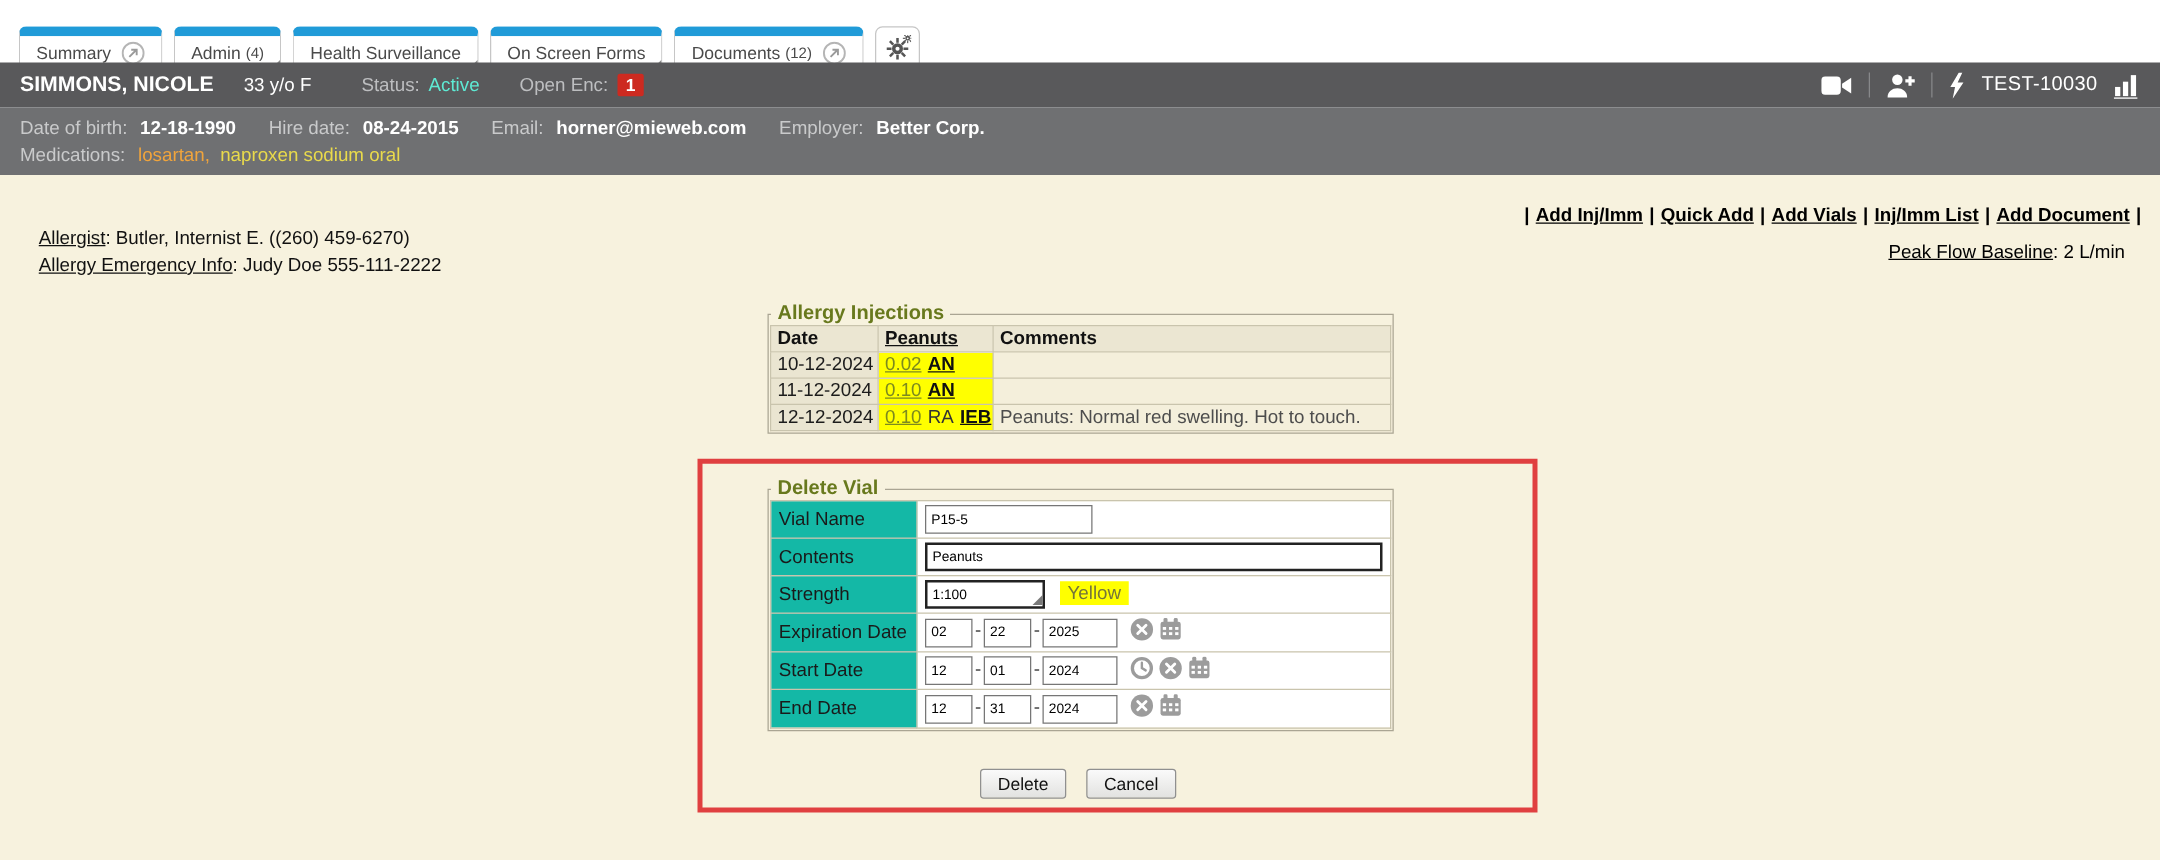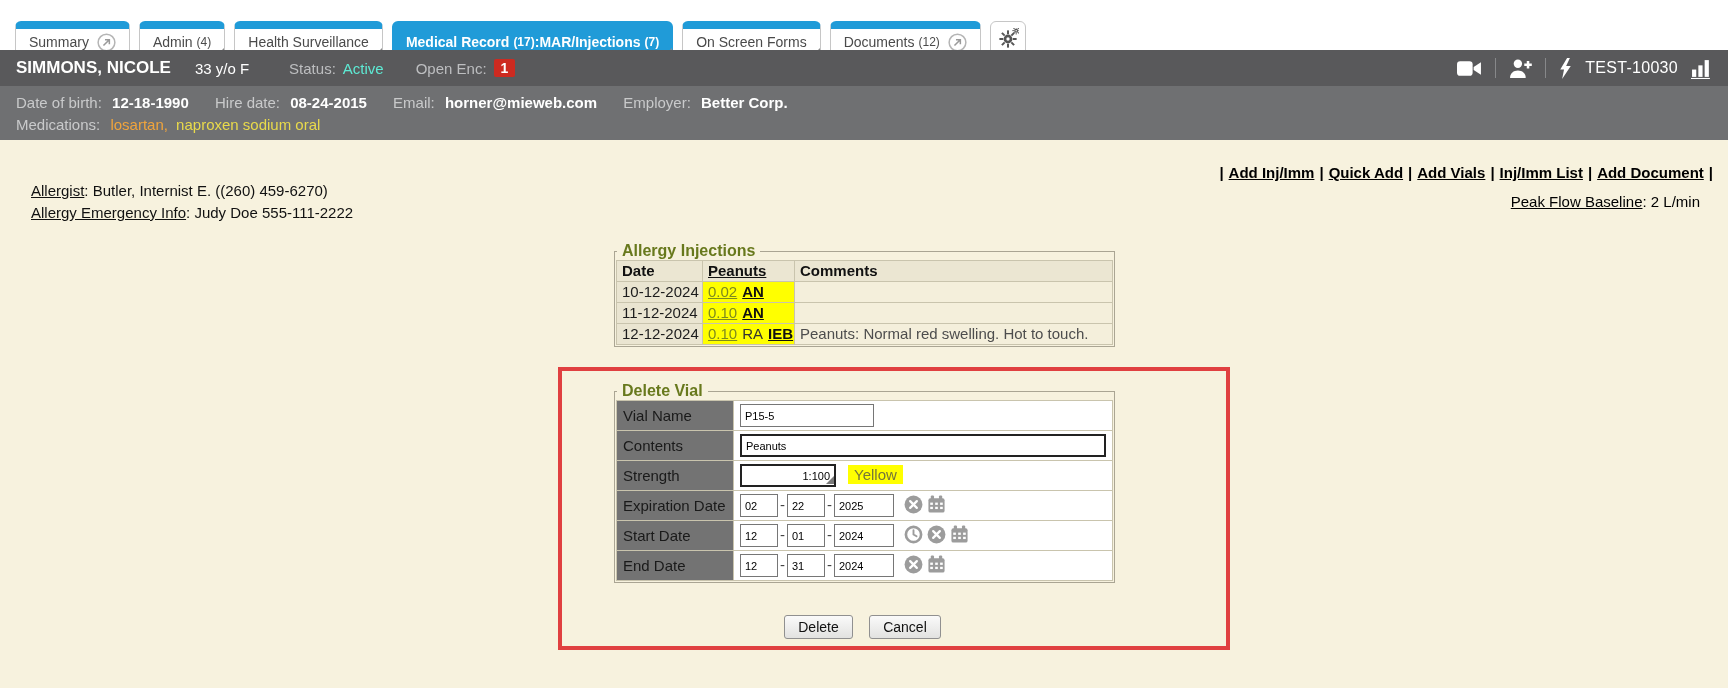--- a/index.html
+++ b/index.html
@@ -74,28 +74,28 @@
   .dose { color:#7d8a1e; text-decoration:underline; cursor:pointer; margin-right:5px;text-align:center; }
   .code { color:#111; font-weight:bold; text-decoration:underline; cursor:pointer; }
   .ra { color:#333; margin-right:5px; }
 
   .redbox { position:absolute; left:558px; top:227px; width:672px; height:283px;
             border:4px solid #e04040; box-sizing:border-box; pointer-events:none; }
 
   .vial-fs { left:614px; top:242px; width:497px; }
   .vial-table { width:100%; border-collapse:collapse; font-size:15px; }
   .vial-table td { border:1px solid #c9c4ad; }
-  .lbl-cell { width:112px; background:#737373; color:#1a1a1a; padding:5px 6px; }
+  .lbl-cell { width:112px; background:#14b8a6; color:#1a1a1a; padding:5px 6px; }
   .val-cell { background:#fff; padding:3px 6px; }
 
   .inp { box-sizing:border-box; height:23px; border:1px solid #767676; background:#fff;
          font-family:inherit; font-size:11px; color:#000; padding:0 4px; }
   .inp-vial { width:134px; }
   .inp-contents { width:366px; border:2px solid #222; }
-  .inp-strength { width:96px; border:2px solid #222;text-align:right; }
+  .inp-strength { width:96px; border:2px solid #222; }
   .strength-wrap { position:relative; display:inline-block; }
   .strength-wrap::after { content:""; position:absolute; right:2px; bottom:3px; width:0; height:0;
                           border-bottom:8px solid #7a7a7a; border-left:8px solid transparent; }
   .strength-note { background:#ffff00; color:#75753a; padding:1px 6px; margin-left:12px; }
   .inp-mm, .inp-dd { width:38px; }
   .inp-yyyy { width:60px; }
   .dash { color:#444; margin:0 2px; }
   .ficon { width:19px; height:19px; vertical-align:-4px; margin-left:4px; cursor:pointer; }
   .ficon-first { margin-left:10px; }
 
@@ -154,26 +154,20 @@
       <svg class="ext-icon" viewBox="0 0 20 20">
           <use href="#extarrow"></use>
         </svg>
     </div>
     <div class="tab fold">
       <span>Admin</span>
       <span class="count">(4)</span>
     </div>
     <div class="tab fold">
       <span>Health Surveillance</span>
-    </div>
-    <div class="tab active fold">
-      <span>Medical Record</span>
-      <span class="count">(17)</span>
-      <span>:MAR/Injections</span>
-      <span class="count">(7)</span>
     </div>
     <div class="tab fold">
       <span>On Screen Forms</span>
     </div>
     <div class="tab">
       <span>Documents</span>
       <span class="count">(12)</span>
       <svg class="ext-icon" viewBox="0 0 20 20">
           <use href="#extarrow"></use>
         </svg>

